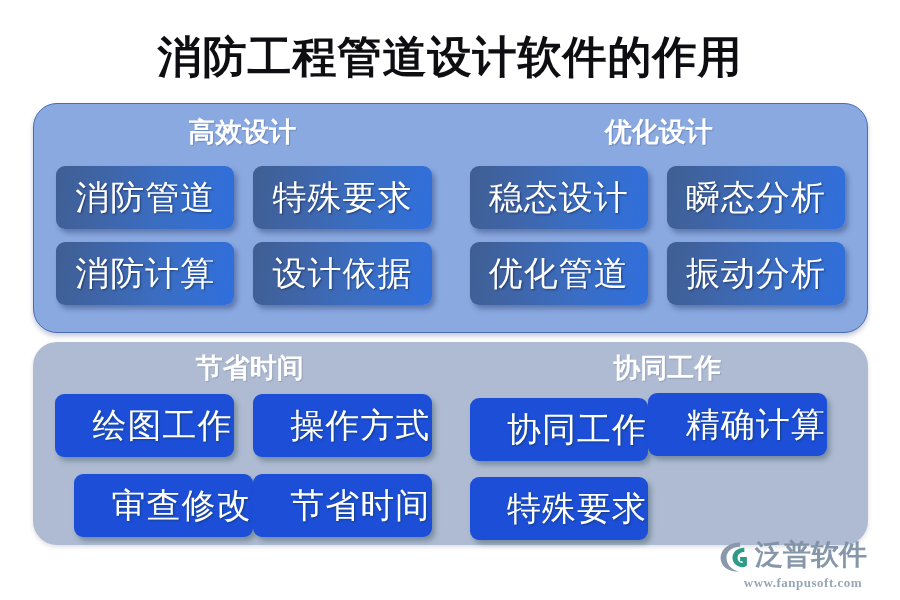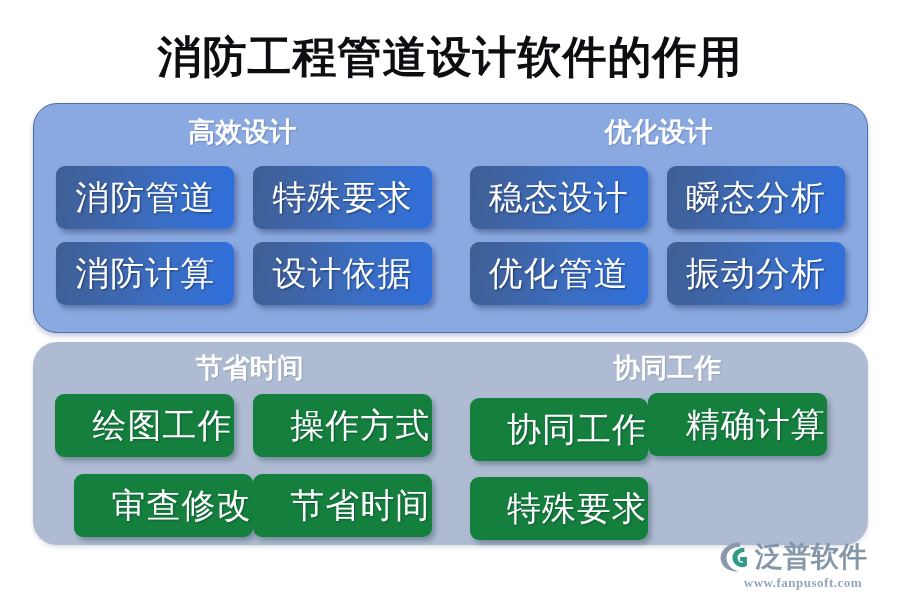--- a/index.html
+++ b/index.html
@@ -129,21 +129,21 @@
     box-sizing: border-box;
   }
 
   .chip-blue {
     background: linear-gradient(100deg, #3f5f93 0%, #3f65a8 28%, #3a6ec4 62%, #2f6fdd 100%);
     box-shadow: 3px 4px 5px rgba(30,50,100,0.40);
     text-shadow: 1px 1px 2px rgba(10,25,60,0.55);
   }
 
   .chip-green {
-    background: #15803d;
+    background: #1d4ed8;
     box-shadow: 3px 4px 5px rgba(40,70,80,0.38);
     text-shadow: 1px 1px 2px rgba(5,50,45,0.50);
     padding-left: 36px;
   }
 
   
   .chip-cell:nth-child(3) .chip-green { margin-top: 4px; }
   .chip-cell:nth-child(7) .chip-green { margin-top: 3px; }
   .chip-cell:nth-child(4) .chip-green { margin-top: -1px; }
 
@@ -163,21 +163,21 @@
   .brand-mark {
     width: 34px;
     height: 34px;
     flex: 0 0 34px;
     margin-right: 3px;
   }
   .brand-name {
     font-size: 28px;
     font-weight: bold;
     color: #7d8fa3;
-    font-family: Liberation Serif, serif;
+    font-family: Liberation Mono, monospace;
     letter-spacing: 0px;
     line-height: 34px;
     white-space: nowrap;
     opacity: 0.92;
   }
   .brand-url {
     font-size: 13px;
     font-weight: bold;
     color: #8f9fb0;
     font-family: "Liberation Serif", "DejaVu Serif", serif;

